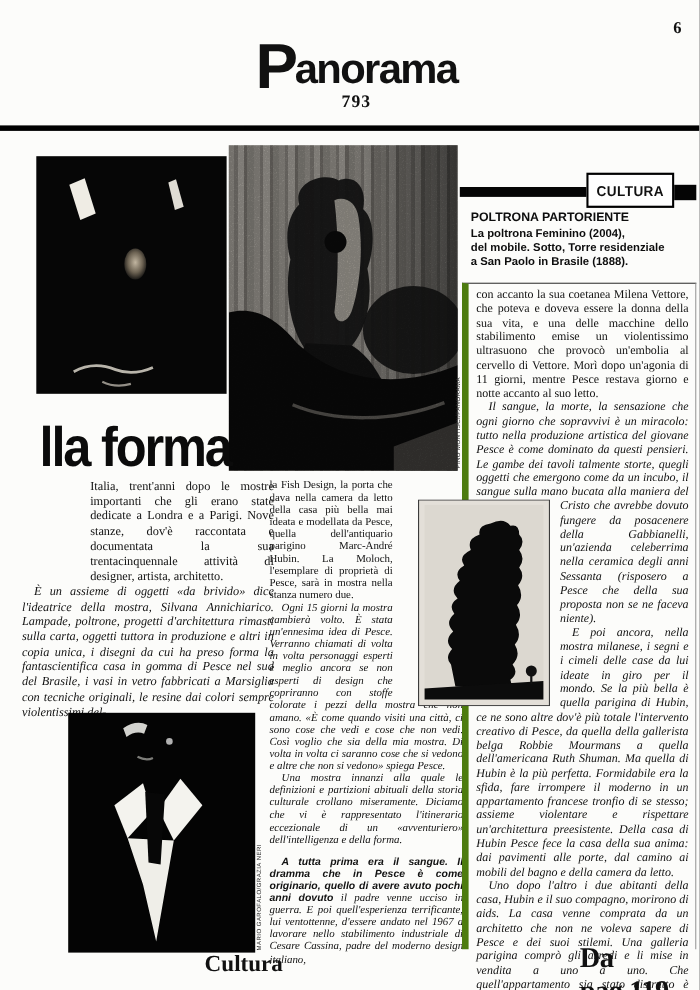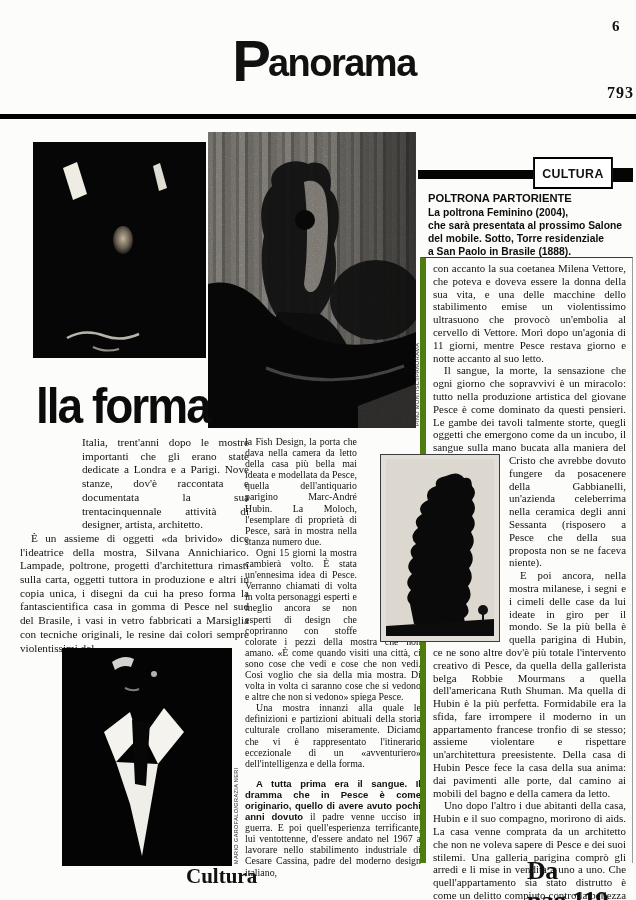--- a/index.html
+++ b/index.html
@@ -7,21 +7,21 @@
         color:#111;font-family:"Liberation Serif",serif;}
   .abs{position:absolute;}
 
   
   .pageno{left:612px;top:18px;font:bold 15px "Liberation Serif",serif;}
   .header{left:14px;top:20px;width:620px;text-align:center;}
   .date{font:bold 17px "Liberation Serif",serif;letter-spacing:.5px;}
   .logo{margin-top:2px;height:54px;}
   .logo-p{font:900 58px "Liberation Sans",sans-serif;letter-spacing:-3px;position:relative;top:5px;}
   .logo-rest{font:900 38px "Liberation Sans",sans-serif;letter-spacing:-1.5px;}
-  .issue{margin-top:8px;font:bold 16px "Liberation Serif",serif;letter-spacing:1px;text-align:right;}
+  .issue{margin-top:8px;font:bold 16px "Liberation Serif",serif;letter-spacing:1px;}
   .rule{left:0;top:114px;width:636px;height:5px;background:#000;}
 
   
   .photo-tl{left:33px;top:142px;width:173px;height:216px;background:#060606;}
   .photo-c{left:208px;top:132px;width:208px;height:296px;
      background:
        linear-gradient(90deg, rgba(20,20,20,0) 55%, rgba(20,20,20,.40) 86%, rgba(15,15,15,.55)),
        repeating-linear-gradient(90deg,#a6a29b 0 5px,#8d8983 5px 8px,#b5b1aa 8px 14px,#7e7a74 14px 17px,#99958e 17px 23px);}
   .photo-bl{left:62px;top:648px;width:170px;height:218px;background:#040404;}
   .photo-tl svg,.photo-bl svg,.photo-c svg{position:absolute;left:0;top:0;}
@@ -36,21 +36,21 @@
   
   .caption{left:428px;top:192px;width:204px;font:bold 10.3px/13px "Liberation Sans",sans-serif;color:#0d0d0d;}
   .cap-title{font-size:11.2px;margin-bottom:1px;}
 
   
   .headline{left:36px;top:376px;font:bold 46px "Liberation Sans",sans-serif;letter-spacing:-2px;
      transform:scaleY(1.1);transform-origin:top left;color:#0b0b0b;}
 
   
   .col p{margin:0;}
-  .ind{text-indent:11px;}
+  .ind{text-indent:11px;font-style:italic;}
   .col-left{left:20px;top:436px;width:229px;font:11.2px/13.7px "Liberation Serif",serif;text-align:justify;}
   .col-left .first{margin-left:62px;}
   .col-center{left:245px;top:436px;width:176px;font:9.9px/11.1px "Liberation Serif",serif;text-align:justify;}
   .spacer-right{float:right;width:64px;height:190px;}
   .lead{margin-top:9px !important;}
   .lead-b{font-family:"Liberation Sans",sans-serif;font-weight:bold;font-size:9.5px;}
   .col-right{left:420px;top:257px;width:213px;height:606px;box-sizing:border-box;
      border-top:1px solid #3a3a3a;border-left:6px solid #4d7c0f;border-right:1px solid #9a9a9a;
      padding:4px 6px 0 7px;font:10.9px/12.8px "Liberation Serif",serif;text-align:justify;}
   .tower-anchor{float:left;width:76px;height:188px;position:relative;}
@@ -120,21 +120,20 @@
 
   <div class="abs cultura-bar"></div>
   <div class="abs cultura-tab"></div>
   <div class="abs cultura-box">
     <span>CULTURA</span>
   </div>
 
   <div class="abs caption">
     <div class="cap-title">POLTRONA PARTORIENTE</div>
     <div class="cap-line">La poltrona Feminino (2004),</div>
-    <div class="cap-line">che sarà presentata al prossimo Salone</div>
     <div class="cap-line">del mobile. Sotto, Torre residenziale</div>
     <div class="cap-line">a San Paolo in Brasile (1888).</div>
   </div>
 
   <div class="abs headline">lla forma</div>
 
   <div class="abs col col-left">
     <p class="first">Italia, trent'anni dopo le mostre importanti che gli erano state dedicate a Londra e a Parigi. Nove stanze, dov'è raccontata e documentata la sua trentacinquennale attività di designer, artista, architetto.</p>
     <p class="ind">È un assieme di oggetti «da brivido» dice l'ideatrice della mostra, Silvana Annichiarico. Lampade, poltrone, progetti d'architettura rimasti sulla carta, oggetti tuttora in produzione e altri in copia unica, i disegni da cui ha preso forma la fantascientifica casa in gomma di Pesce nel sud del Brasile, i vasi in vetro fabbricati a Marsiglia con tecniche originali, le resine dai colori sempre violentissimi del-</p>
   </div>

